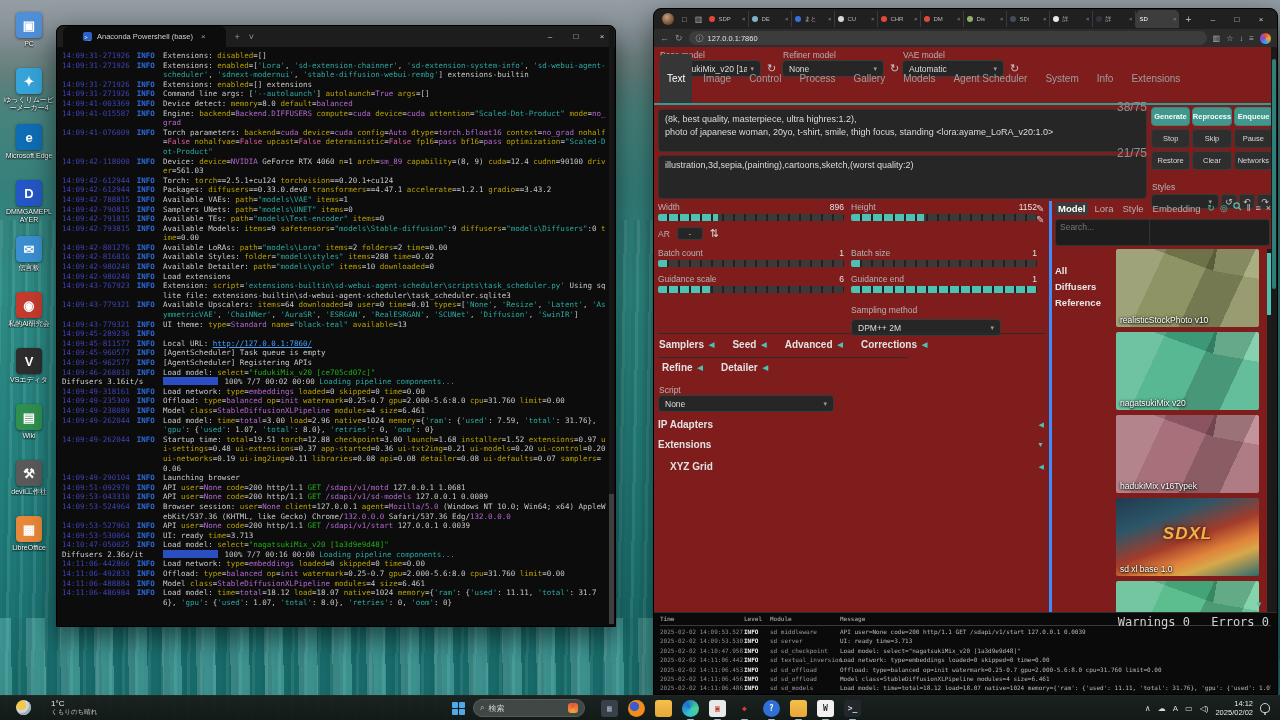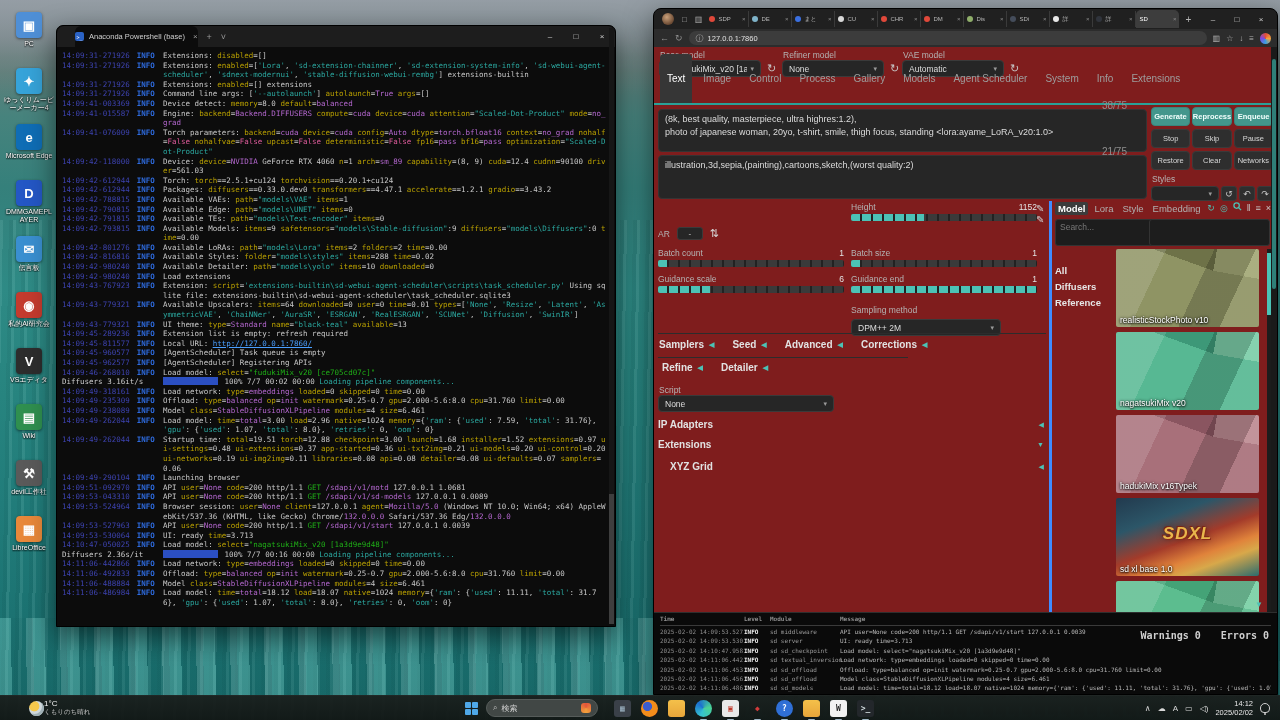--- a/index.html
+++ b/index.html
@@ -22,21 +22,21 @@
   .dic-im{width:26px;height:26px;border-radius:4px;display:flex;align-items:center;justify-content:center;
     color:#fff;font-size:13px;font-weight:bold;box-shadow:0 1px 3px rgba(0,0,0,.5)}
   .dic-lb{margin-top:2px;font-size:7px;line-height:8px;color:#fff;text-align:center;max-width:50px;
     text-shadow:0 1px 2px #000,0 0 2px #000;overflow:hidden;max-height:16px;word-break:break-all}
 
   
   #terminal{position:absolute;left:56px;top:25px;width:560px;height:602px;border-radius:7px 7px 0 0;
     background:#0c0c0c;box-shadow:0 10px 28px rgba(0,0,0,.55);border:1px solid #000}
   .t-titlebar{height:21px;background:#1d1d1d;border-radius:7px 7px 0 0;display:flex;align-items:center}
   .t-tab{height:21px;display:flex;align-items:center;background:#0c0c0c;border-radius:6px 6px 0 0;
-    padding:0 0;margin-left:18px;max-width:190px}
+    padding:0 20px;margin-left:6px;max-width:190px}
   .t-tab-icon{width:9px;height:9px;background:#2a62c5;border-radius:2px;color:#fff;font-size:5px;
     display:flex;align-items:center;justify-content:center;margin-right:5px;font-family:"DejaVu Sans Mono",monospace}
   .t-tab-title{font-size:7.5px;color:#cfcfcf;white-space:nowrap}
   .t-tab-close{font-size:8px;color:#9a9a9a;margin-left:8px}
   .t-newtab,.t-chev{font-size:9px;color:#9a9a9a;margin-left:9px}
   .t-wc{margin-left:auto;display:flex;align-items:center;gap:0}
   .t-wc span{width:26px;text-align:center;font-size:8px;color:#cfcfcf}
   .t-body{position:absolute;top:21px;left:0;right:0;bottom:0;padding:4px 6px 2px 5px;overflow:hidden;
     font-family:"DejaVu Sans Mono","Liberation Mono",monospace;font-size:7.5px;line-height:9.6px}
   .t-scroll{position:absolute;right:1px;top:2px;bottom:2px;width:5px;background:#161616}
@@ -87,30 +87,30 @@
   .m-ref{position:absolute;top:13px;left:108px;font-size:11px;color:#c8c8c8}
 
   #app-tabs{position:absolute;top:40px;left:6px;display:flex;align-items:flex-end;gap:4px;height:16px}
   .atab{font-size:10px;color:#9e9e9e;padding:19px 7px;white-space:nowrap}
   .atab.active{background:#363636;color:#fff;border-radius:4px 4px 0 0}
   .tab-underline{position:absolute;top:56px;left:0;right:0;height:2px;background:#2aa198}
 
   .ta-wrap{position:absolute;left:4px;width:489px}
   .ta{width:100%;height:100%;background:#262626;border:1px solid #343434;border-radius:4px;
     padding:3px 6px;font-size:9px;line-height:1.4;color:#dcdcdc;white-space:pre-wrap;overflow:hidden}
-  .ta-count{position:absolute;top:-9px;right:20px;font-size:10px;color:#8f8f8f}
+  .ta-count{position:absolute;top:-9px;right:0;font-size:12px;color:#8f8f8f}
   #prompt-wrap{top:62px;height:43px}
   #neg-wrap{top:108px;height:44px}
 
   #btn-col{position:absolute;left:497px;top:60px;width:122px}
   .btn-row{display:flex;gap:2px;margin-bottom:3px}
   .sdbtn{flex:1;height:19px;border-radius:4px;background:#2e2e2e;color:#d6d6d6;font-size:7.5px;
     display:flex;align-items:center;justify-content:center;border:1px solid #3a3a3a;white-space:nowrap}
   .sdbtn.teal{background:#43968c;border-color:#3a867d;color:#f2fffd;font-weight:bold}
-  #styles-lab{display:block;margin:4px 0 2px 1px}
+  #styles-lab{display:block;margin:12px 0 2px 1px}
   .styles-row{display:flex;gap:2px;align-items:center}
   .styles-row .sel{width:68px;height:15px;font-size:8px}
   .ibtn{width:16px;height:15px;background:#2e2e2e;border:1px solid #3a3a3a;border-radius:3px;
     color:#c8c8c8;font-size:9px;display:flex;align-items:center;justify-content:center}
 
   #params{position:absolute;left:4px;top:154px;width:392px;height:420px}
   .cell{position:absolute;width:186px}
   .p-head{display:flex;justify-content:space-between;align-items:center;height:11px}
   .p-lb{font-size:8.5px;color:#b4b4b4}
   .p-val{font-size:8.5px;color:#e2e2e2}
@@ -156,30 +156,30 @@
   #net-scroll{position:absolute;right:1px;top:48px;bottom:2px;width:5px;background:#1c1c1c}
   #net-thumb{position:absolute;top:4px;left:0;right:0;height:62px;background:#4cc2b5}
   #net-more{position:absolute;right:10px;bottom:6px;color:#4cc2b5;font-size:8px}
 
   .page-scroll{position:absolute;right:0;top:0;bottom:82px;width:6px;background:#1a1a1a}
   .page-thumb{position:absolute;top:12px;left:1px;right:1px;height:230px;background:#2f7f78;border-radius:3px}
 
   #logpanel{position:absolute;left:0;right:0;bottom:0;height:82px;background:#0a0a0a;border-top:1px solid #2e2e2e;
     font-family:"DejaVu Sans Mono","Liberation Mono",monospace;padding:2px 6px 0 6px}
   .log-head{display:grid;grid-template-columns:84px 26px 70px 1fr;font-size:6px;color:#8d8d8d;font-weight:bold;height:9px}
-  .log-wr{position:absolute;right:8px;top:17px;font-size:10px;color:#cfcfcf;font-weight:bold}
+  .log-wr{position:absolute;right:8px;top:2px;font-size:12px;color:#cfcfcf;font-weight:normal}
   .log-wr span{margin-left:14px}
   .log-sep{height:1px;background:#3a3a3a;margin:1px 0 2px 0}
   .lrow{display:grid;grid-template-columns:84px 26px 70px 1fr;font-size:6px;height:9.4px;overflow:hidden;white-space:nowrap}
   .l-t{color:#8d8d8d}.l-l{color:#f0f0f0;font-weight:bold}.l-m{color:#9a9a9a}.l-msg{color:#b8b8b8;overflow:hidden}
 
   
   #taskbar{position:absolute;left:0;right:0;bottom:0;height:25px;
     background:linear-gradient(180deg,rgba(26,32,30,.96),rgba(18,23,21,.96));display:flex;align-items:center;border-top:1px solid rgba(255,255,255,.06)}
-  #tb-weather{display:flex;align-items:center;gap:0;margin-left:29px;width:150px}
+  #tb-weather{display:flex;align-items:flex-start;gap:20px;margin-left:16px;width:150px}
   .wx-ic{width:15px;height:15px;border-radius:50%;background:radial-gradient(circle at 35% 35%,#f5c84c 0 34%,#cfd8dc 40%);box-shadow:inset -2px -2px 0 #9fb0b5}
   .wx-col{display:flex;flex-direction:column;line-height:8px}
   .wx-t{font-size:8px;color:#f0f0f0}
   .wx-c{font-size:6.5px;color:#c5c5c5}
   #tb-center{display:flex;align-items:center;gap:8px;margin-left:286px}
   .win-ic{width:13px;height:13px;display:grid;grid-template-columns:6px 6px;grid-template-rows:6px 6px;gap:1px}
   .win-ic i{background:#4fa8e8;border-radius:1px}
   #tb-search{width:112px;height:18px;border-radius:9px;background:#414745;border:1px solid #565c5a;
     display:flex;align-items:center;padding:0 6px;gap:4px}
   #tb-search .mag{font-size:8px;color:#d0d0d0}
@@ -344,21 +344,21 @@
               <span class="ts">14:09:42-788815</span>
               <span class="lv">INFO</span>
             </span>
             <span class="tm"><span class="t-w">Available VAEs: </span><span class="t-y">path</span><span class="t-w">=</span><span class="t-c">"models\VAE"</span><span class="t-w"> </span><span class="t-y">items</span><span class="t-w">=1</span></span>
           </div>
           <div class="tl">
             <span class="tts">
               <span class="ts">14:09:42-790815</span>
               <span class="lv">INFO</span>
             </span>
-            <span class="tm"><span class="t-w">Available Edge: </span><span class="t-y">path</span><span class="t-w">=</span><span class="t-c">"models\UNET"</span><span class="t-w"> </span><span class="t-y">items</span><span class="t-w">=0</span></span>
+            <span class="tm"><span class="t-w">Samplers UNets: </span><span class="t-y">path</span><span class="t-w">=</span><span class="t-c">"models\UNET"</span><span class="t-w"> </span><span class="t-y">items</span><span class="t-w">=0</span></span>
           </div>
           <div class="tl">
             <span class="tts">
               <span class="ts">14:09:42-791815</span>
               <span class="lv">INFO</span>
             </span>
             <span class="tm"><span class="t-w">Available TEs: </span><span class="t-y">path</span><span class="t-w">=</span><span class="t-c">"models\Text-encoder"</span><span class="t-w"> </span><span class="t-y">items</span><span class="t-w">=0</span></span>
           </div>
           <div class="tl">
             <span class="tts">
@@ -414,21 +414,20 @@
               <span class="ts">14:09:43-779321</span>
               <span class="lv">INFO</span>
             </span>
             <span class="tm"><span class="t-w">UI theme: </span><span class="t-y">type</span><span class="t-w">=</span><span class="t-m">Standard</span><span class="t-w"> </span><span class="t-y">name</span><span class="t-w">=</span><span class="t-c">"black-teal"</span><span class="t-w"> </span><span class="t-y">available</span><span class="t-w">=13</span></span>
           </div>
           <div class="tl">
             <span class="tts">
               <span class="ts">14:09:45-289236</span>
               <span class="lv">INFO</span>
             </span>
-            <span class="tm"><span class="t-w">Extension list is empty: refresh required</span></span>
           </div>
           <div class="tl">
             <span class="tts">
               <span class="ts">14:09:45-811577</span>
               <span class="lv">INFO</span>
             </span>
             <span class="tm"><span class="t-w">Local URL: </span><span class="t-b">http://127.0.0.1:7860/</span></span>
           </div>
           <div class="tl">
             <span class="tts">
@@ -736,20 +735,29 @@
             <span class="sval"></span>
             <span class="sarr">▾</span>
           </div>
           <span class="ibtn">↺</span>
           <span class="ibtn">↶</span>
           <span class="ibtn">↷</span>
         </div>
       </div>
 
       <div id="params">
+        <div class="cell" id="cell-width" style="left:0;top:0">
+            <div class="p-head">
+              <span class="p-lb">Width</span>
+              <span class="p-val">896</span>
+            </div>
+            <div class="p-track">
+              <div class="p-fill" style="width: 32%;"></div>
+            </div>
+          </div>
         <div class="cell" id="cell-height" style="left:193px;top:0">
             <div class="p-head">
               <span class="p-lb">Height</span>
               <span class="p-val">1152</span>
             </div>
             <div class="p-track">
               <div class="p-fill" style="width: 39%;"></div>
             </div>
           </div>
         <span id="pencils">✎ ✎</span>

